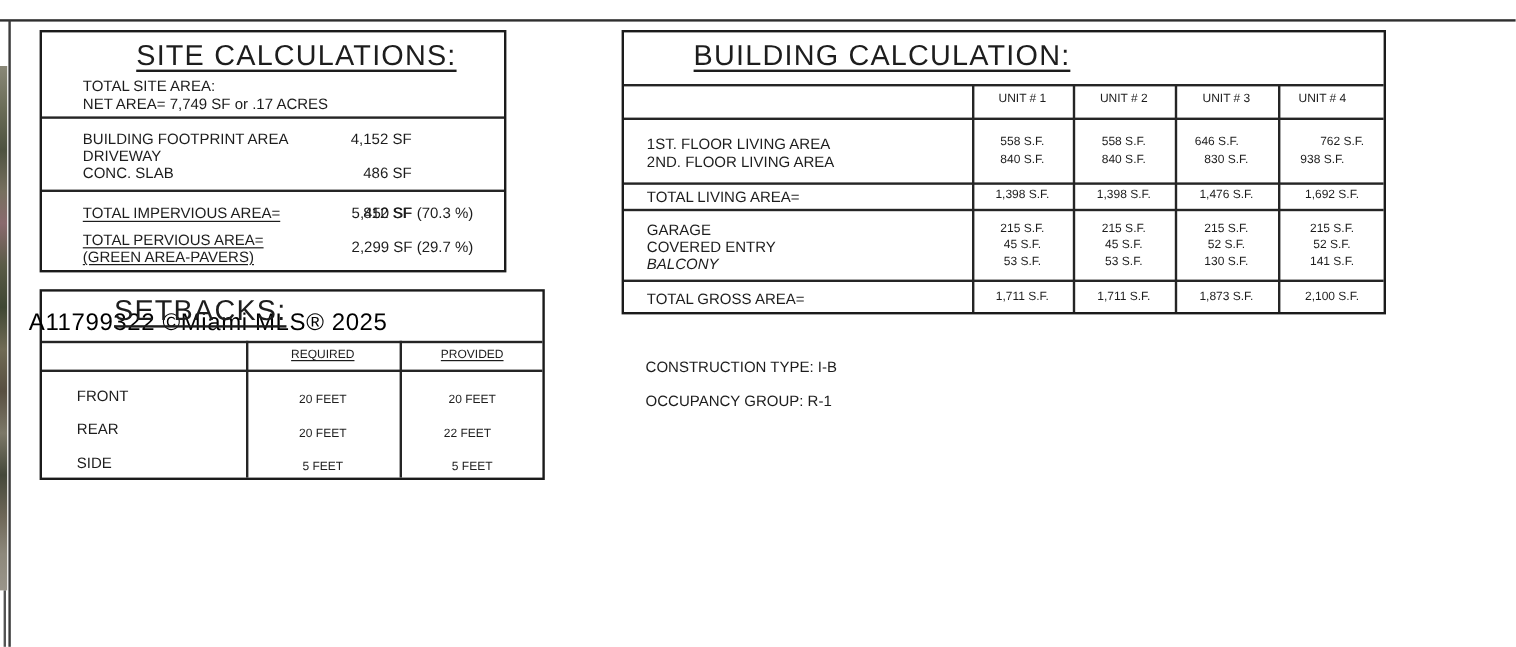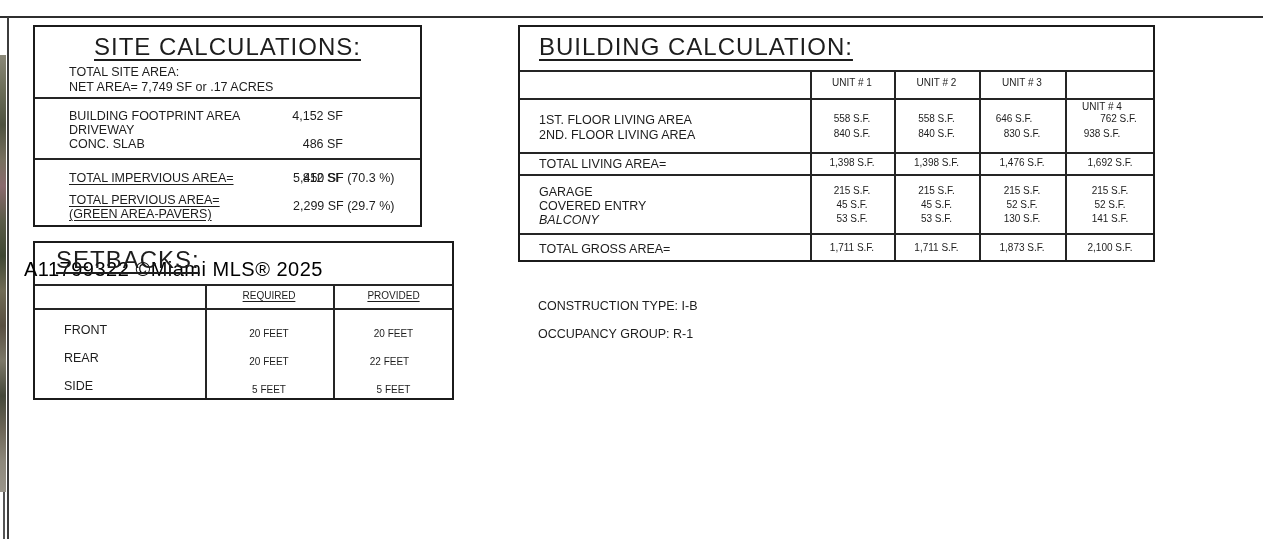--- a/index.html
+++ b/index.html
@@ -19,20 +19,21 @@
   }
   .title {
     position: absolute;
     font-size: 24px;
     letter-spacing: 1px;
     font-weight: 400;
     white-space: nowrap;
     text-decoration: underline;
     text-decoration-thickness: 2px;
     text-underline-offset: 4px;
+    padding-left: 39px;
   }
   .t {
     position: absolute;
     font-size: 12.5px;
     line-height: 14px;
     white-space: nowrap;
   }
   .u { text-decoration: underline; text-underline-offset: 2px; }
   .hline { position: absolute; left: 0; right: 0; height: 2px; background: #252525; }
   .vline { position: absolute; width: 2px; background: #252525; }
@@ -112,21 +113,21 @@
   <div class="hline" style="top:43px;"></div>
 
   <div class="vline" style="left:290px;top:43px;bottom:0;"></div>
   <div class="vline" style="left:374px;top:43px;bottom:0;"></div>
   <div class="vline" style="left:459px;top:43px;bottom:0;"></div>
   <div class="vline" style="left:545px;top:43px;bottom:0;"></div>
 
   <div class="cell" style="top:50px;left:290px;width:84px;">UNIT # 1</div>
   <div class="cell" style="top:50px;left:374px;width:85px;">UNIT # 2</div>
   <div class="cell" style="top:50px;left:459px;width:86px;">UNIT # 3</div>
-  <div class="cell" style="top:50px;left:545px;width:74px;margin-top:24px;">UNIT # 4</div>
+  <div class="cell" style="top:50px;left:545px;width:74px;">UNIT # 4</div>
   <div class="hline" style="top:71px;"></div>
 
   <div class="t" style="top:86px;left:19px;">1ST. FLOOR LIVING AREA</div>
   <div class="cell" style="top:86px;left:290px;width:84px;">558 S.F.</div>
   <div class="cell" style="top:86px;left:374px;width:85px;">558 S.F.</div>
   <div class="cell" style="top:86px;left:459px;width:70px;">646 S.F.</div>
   <div class="cell" style="top:86px;left:545px;width:107px;">762 S.F.</div>
 
   <div class="t" style="top:101px;left:19px;">2ND. FLOOR LIVING AREA</div>
   <div class="cell" style="top:101px;left:290px;width:84px;">840 S.F.</div>

